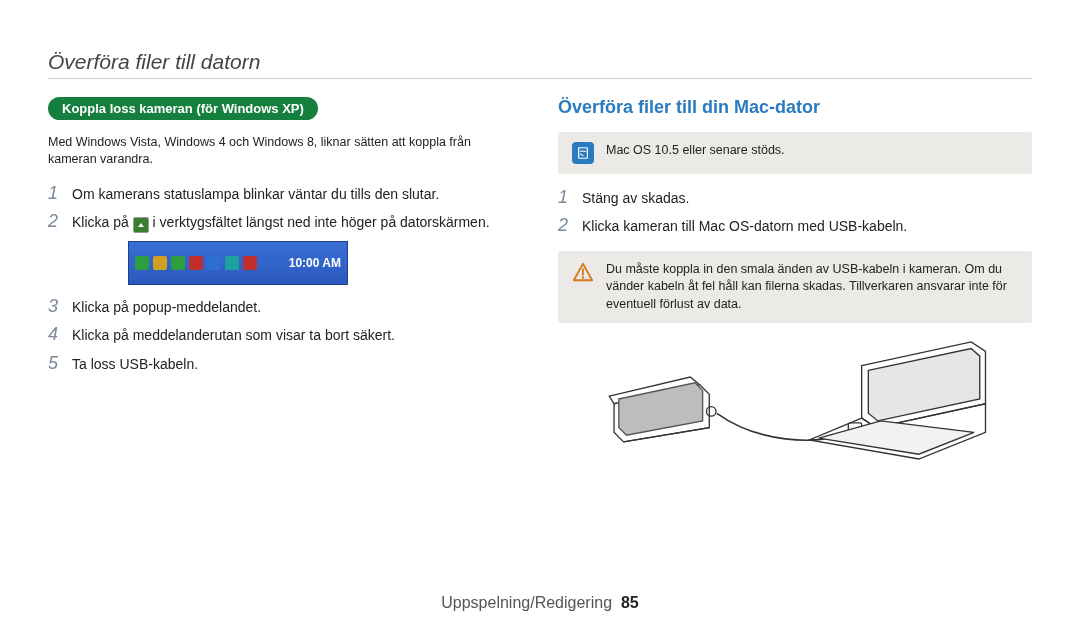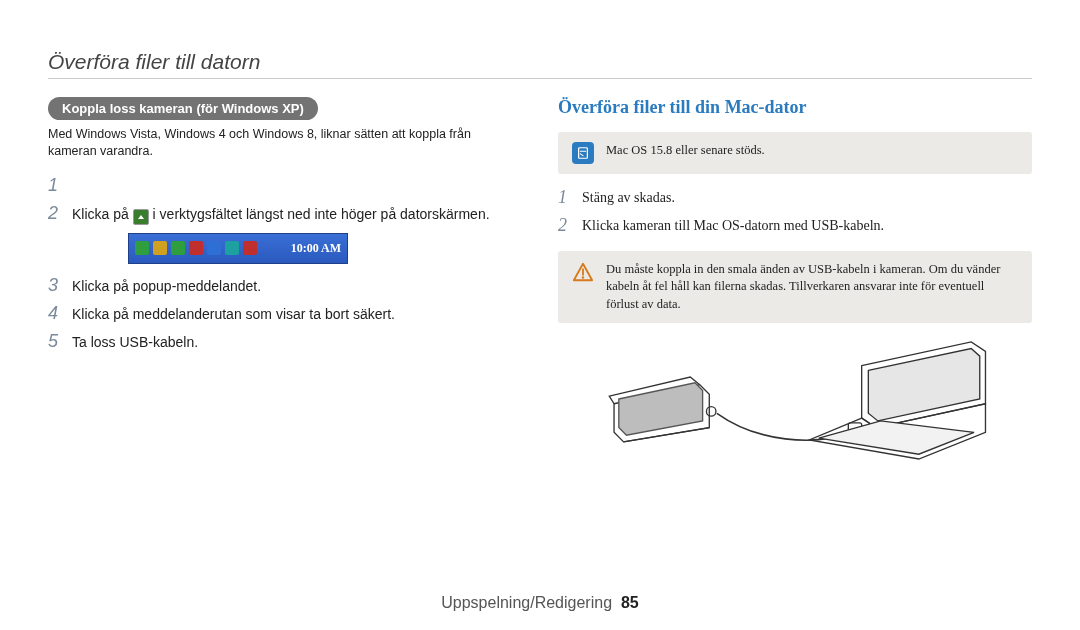--- a/index.html
+++ b/index.html
@@ -22,30 +22,30 @@
   .hr {
     border: none;
     border-top: 1px solid #ccc;
     margin-bottom: 18px;
   }
   .columns {
     display: flex;
     gap: 40px;
   }
   .col-left { flex: 0 0 470px; }
-  .col-right { flex: 1; font-family: Liberation Serif, serif; }
+  .col-right { flex: 1; }
   .pill {
-    background: #737373;
+    background: #15803d;
     color: #fff;
     display: inline-block;
     border-radius: 14px;
     padding: 4px 14px;
     font-size: 13px;
     font-weight: 600;
-    margin-bottom: 6px;
+    margin-bottom: 14px;
   }
   .body-text {
     font-size: 12.5px;
     line-height: 1.35;
     color: #222;
     margin-bottom: 16px;
   }
   .numlist { list-style: none; padding:0; margin:0 0 8px 0; }
   .numlist li {
     display: flex;
@@ -68,29 +68,28 @@
     vertical-align:-3px;
     width:16px;height:16px;
     background:#3a7d2e;
     border:1px solid #9a9a9a;
     border-radius:2px;
     justify-content:center;align-items:center;
     color:#fff;font-size:10px;font-weight:bold;
   }
   .taskbar {
     width: 220px;
-    height: 31px;
+    height: 44px;
     margin: 2px 0 12px 80px;
     background: linear-gradient(#3a6fd6, #2a59be);
     border: 1px solid #1f3f87;
     display:flex;
     align-items:center;
     padding: 0 6px;
     gap: 4px;
-    font-family: Liberation Serif, serif;
   }
   .taskbar .tray-icon {
     width:14px;height:14px;border-radius:2px;
   }
   .taskbar .clock {
     color:#fff;font-size:12px;font-weight:600;margin-left:auto;
   }
   .section-heading {
     color: #2a7bbf;
     font-weight: 700;
@@ -138,20 +137,21 @@
 
 <div class="columns">
 
   <div class="col-left">
     <div class="pill">Koppla loss kameran (för Windows XP)</div>
     <p class="body-text">Med Windows Vista, Windows 4 och Windows 8, liknar sätten att koppla från kameran varandra.</p>
 
     <ul class="numlist">
       <li>
         <span class="num">1</span>
+        <span>Om kamerans statuslampa blinkar väntar du tills den slutar.</span>
       </li>
       <li>
         <span class="num">2</span>
         <span>
           <span>Klicka på </span>
           <span class="inline-icon">
             <svg viewBox="0 0 10 10" width="10" height="10">
                 <path d="M2 7 L5 3 L8 7 Z" fill="#fff"></path>
               </svg>
           </span>
@@ -190,21 +190,21 @@
   <div class="col-right">
     <h2 class="section-heading">Överföra filer till din Mac-dator</h2>
 
     <div class="callout">
       <span class="icon-note">
         <svg viewBox="0 0 16 16" width="14" height="14">
             <rect x="3" y="2" width="10" height="12" rx="1" fill="none" stroke="#fff" stroke-width="1.4"></rect>
             <path d="M5 6 L11 6 M5 9 L8 11" stroke="#fff" stroke-width="1.3" fill="none" stroke-linecap="round"></path>
           </svg>
       </span>
-      <span>Mac OS 15.8 eller senare stöds.</span>
+      <span>Mac OS 10.5 eller senare stöds.</span>
     </div>
 
     <ul class="numlist">
       <li>
         <span class="num">1</span>
         <span>Stäng av skadas.</span>
       </li>
       <li>
         <span class="num">2</span>
         <span>Klicka kameran till Mac OS-datorn med USB-kabeln.</span>

